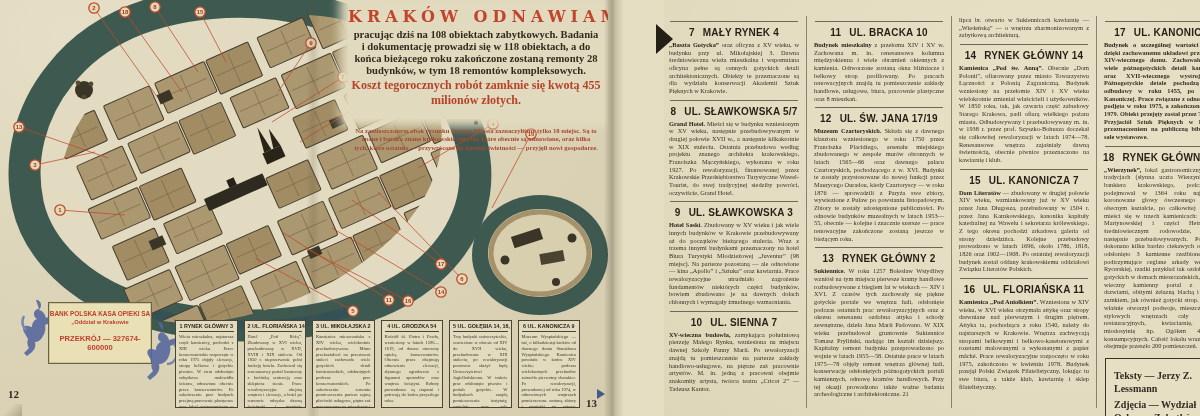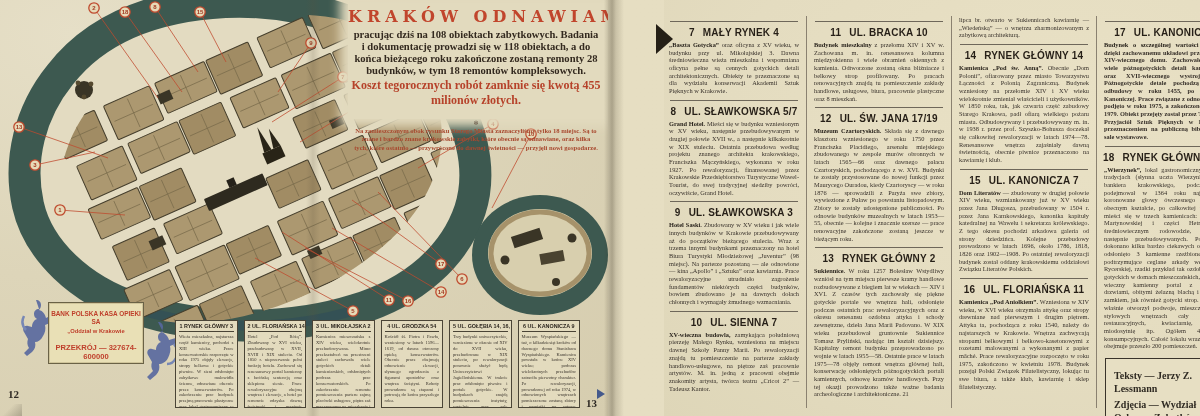--- a/index.html
+++ b/index.html
@@ -16,21 +16,21 @@
     background:#e2dabe;box-shadow:0 0 10px 8px #e2dabe;text-align:center;}
   .title-block h1{margin:4px 0 3px;font-family:"DejaVu Serif",serif;font-weight:bold;
     font-size:16px;letter-spacing:5px;color:#c1452c;white-space:nowrap;}
   .title-block .lead{margin:0 4px;font-weight:bold;font-size:10.6px;line-height:1.14;
     color:#33291f;text-align:center;}
   .title-block .cost{margin:1px 0 12px;font-weight:bold;font-size:12px;color:#b6422a;}
   .title-block .orn{font-size:6px;color:#6b5b4a;line-height:6px;margin:1px 0;}
   .title-block .note{margin:0 6px;font-weight:bold;font-size:6.6px;line-height:1.25;
     color:#a8492f;text-align:center;}
   .bank-ad{position:absolute;left:20px;top:296px;width:160px;height:112px;}
-  .bank-ad .plate{position:absolute;left:28px;top:6px;width:96px;height:62px;
+  .bank-ad .plate{position:absolute;left:28px;top:6px;width:104px;height:62px;
     background:#e9e0b6;border:1.5px solid #6a6246;box-shadow:0 0 0 1px #cfc49a inset;
     text-align:center;padding-top:7px;box-sizing:border-box;}
   .bank-ad .l1{font-family:"Liberation Sans",sans-serif;font-weight:bold;font-size:6.4px;color:#bf3f2b;line-height:1.3;}
   .bank-ad .l2{font-family:"Liberation Sans",sans-serif;font-weight:bold;font-size:5.8px;color:#bf3f2b;line-height:1.4;}
   .bank-ad .l3{font-family:"Liberation Sans",sans-serif;font-weight:bold;font-size:7.6px;color:#bf3f2b;margin-top:8px;}
   .cherub{position:absolute;}
   
   .boxes{position:absolute;left:175px;top:320px;width:405px;display:flex;gap:6px;}
   .ibox{flex:1 1 0;background:#e3dbbe;border:1px solid #4a4436;height:88px;
     padding:2px 3px;box-sizing:border-box;overflow:hidden;}

